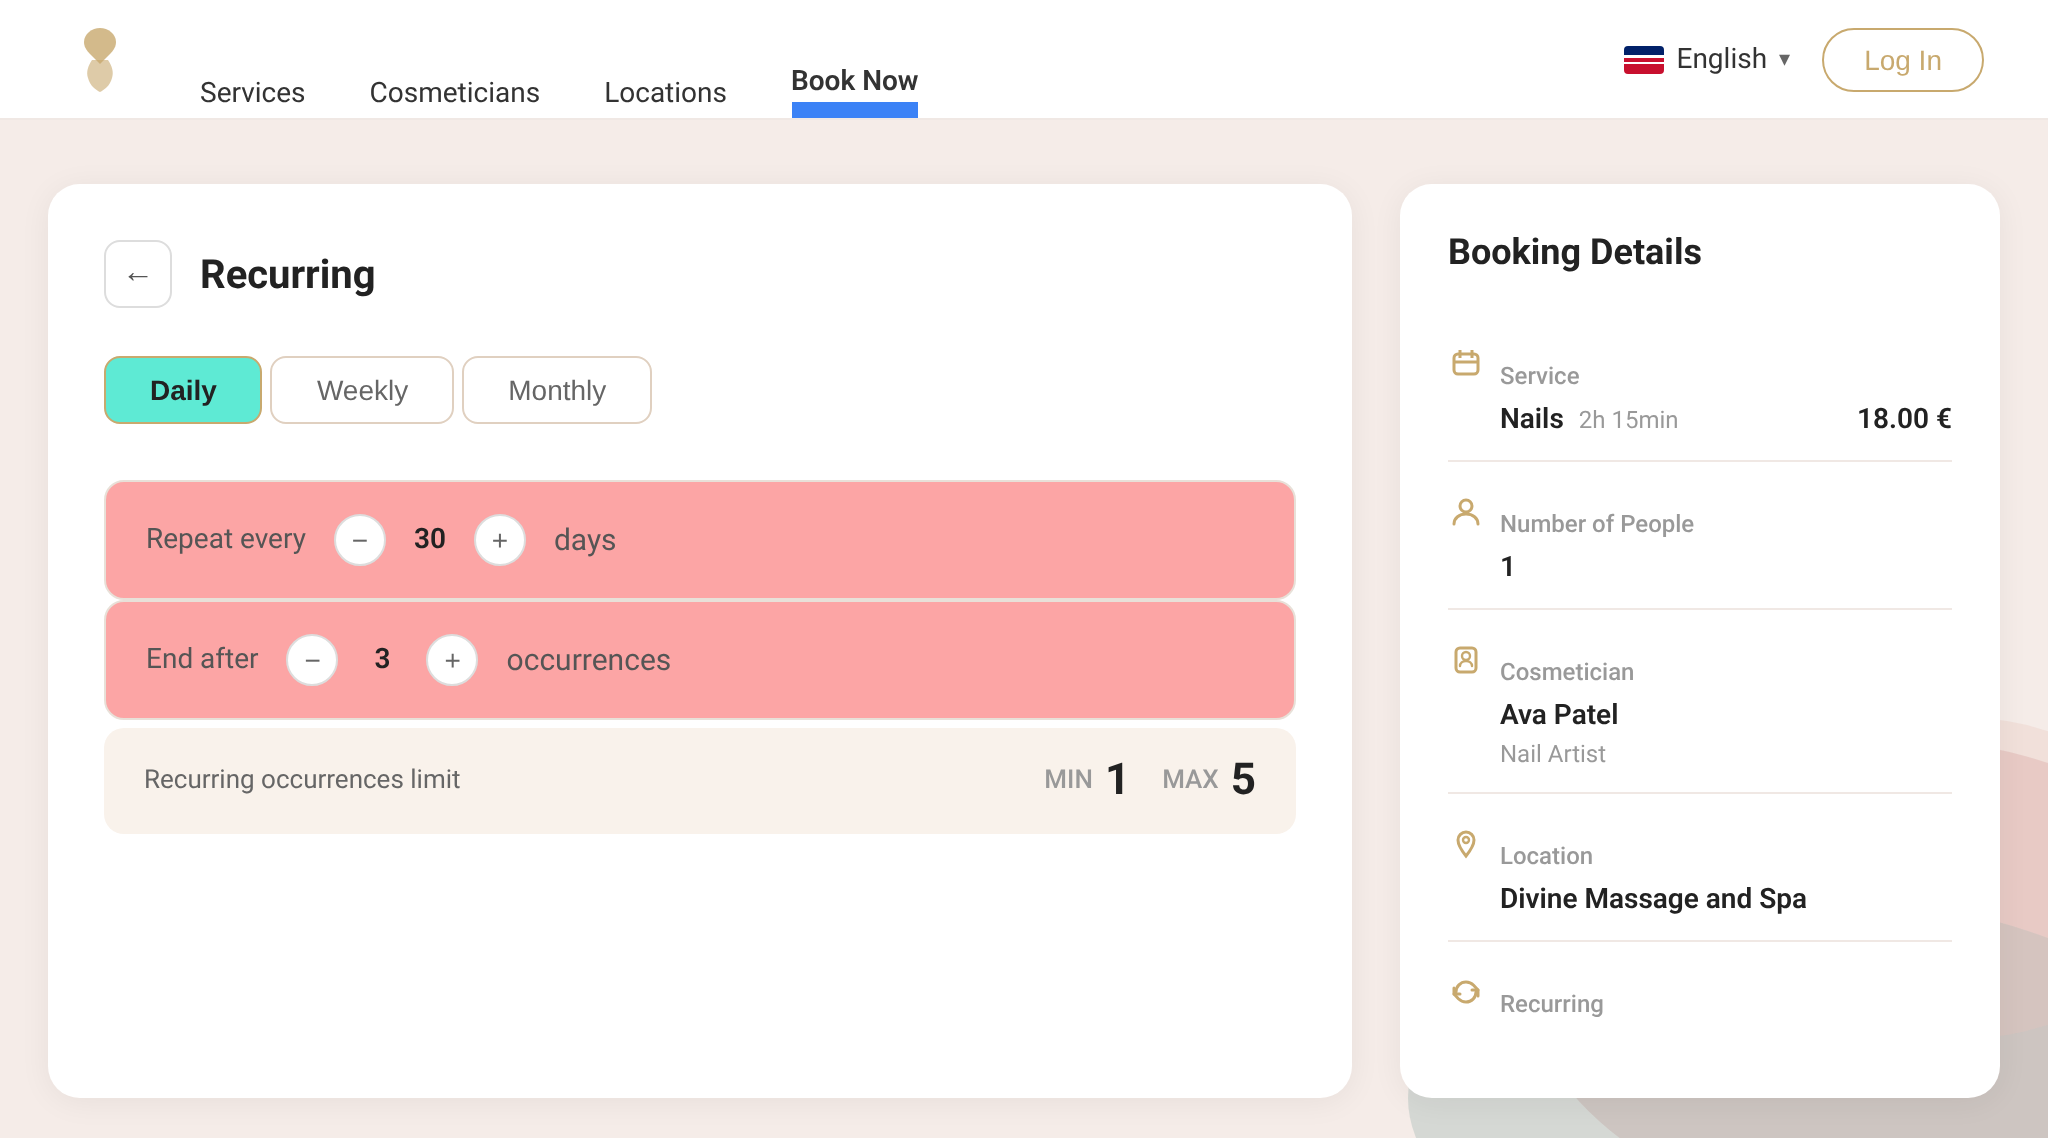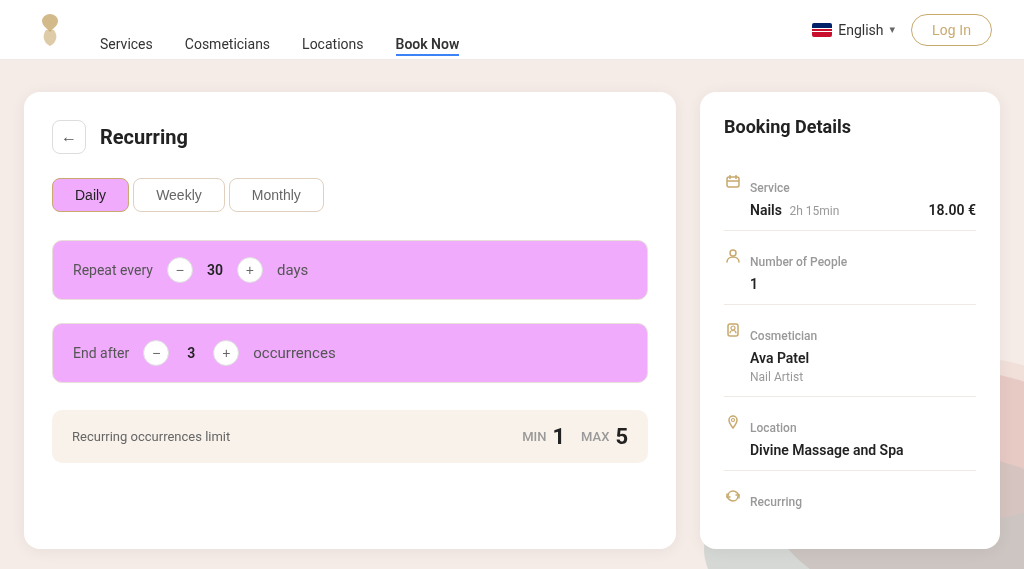--- a/index.html
+++ b/index.html
@@ -41,21 +41,21 @@
     }
     .navbar-link {
       font-size: 14px;
       color: #333;
       text-decoration: none;
       cursor: pointer;
       padding: 4px 0;
     }
     .navbar-link.active {
       font-weight: 600;
-      border-bottom: 2px solid #3b82f6;
+      border-bottom: 8px solid #3b82f6;
       padding-bottom: 2px;
     }
     .navbar-right {
       display: flex;
       align-items: center;
       gap: 16px;
     }
     .lang-selector {
       display: flex;
       align-items: center;
@@ -147,32 +147,32 @@
       border-radius: 8px;
       border: 1.5px solid #e0d0c0;
       background: transparent;
       font-size: 14px;
       color: #666;
       cursor: pointer;
       font-weight: 500;
     }
     .tab-btn.active {
       border-color: #c8a96e;
-      background: #f0abfc;
-      color: #222;
-      font-weight: 400;
+      background: #5eead4;
+      color: #222;
+      font-weight: 700;
     }
 
     
     .repeat-section {
-      background: #f0abfc;
+      background: #fca5a5;
       border: 1px solid #e8e0d8;
       border-radius: 10px;
       padding: 16px 20px;
-      margin-bottom: 23px;
+      margin-bottom: 0;
     }
     .repeat-row {
       display: flex;
       align-items: center;
       gap: 14px;
       font-size: 14px;
       color: #555;
     }
     .repeat-label { color: #555; font-size: 14px; }
     .stepper {

